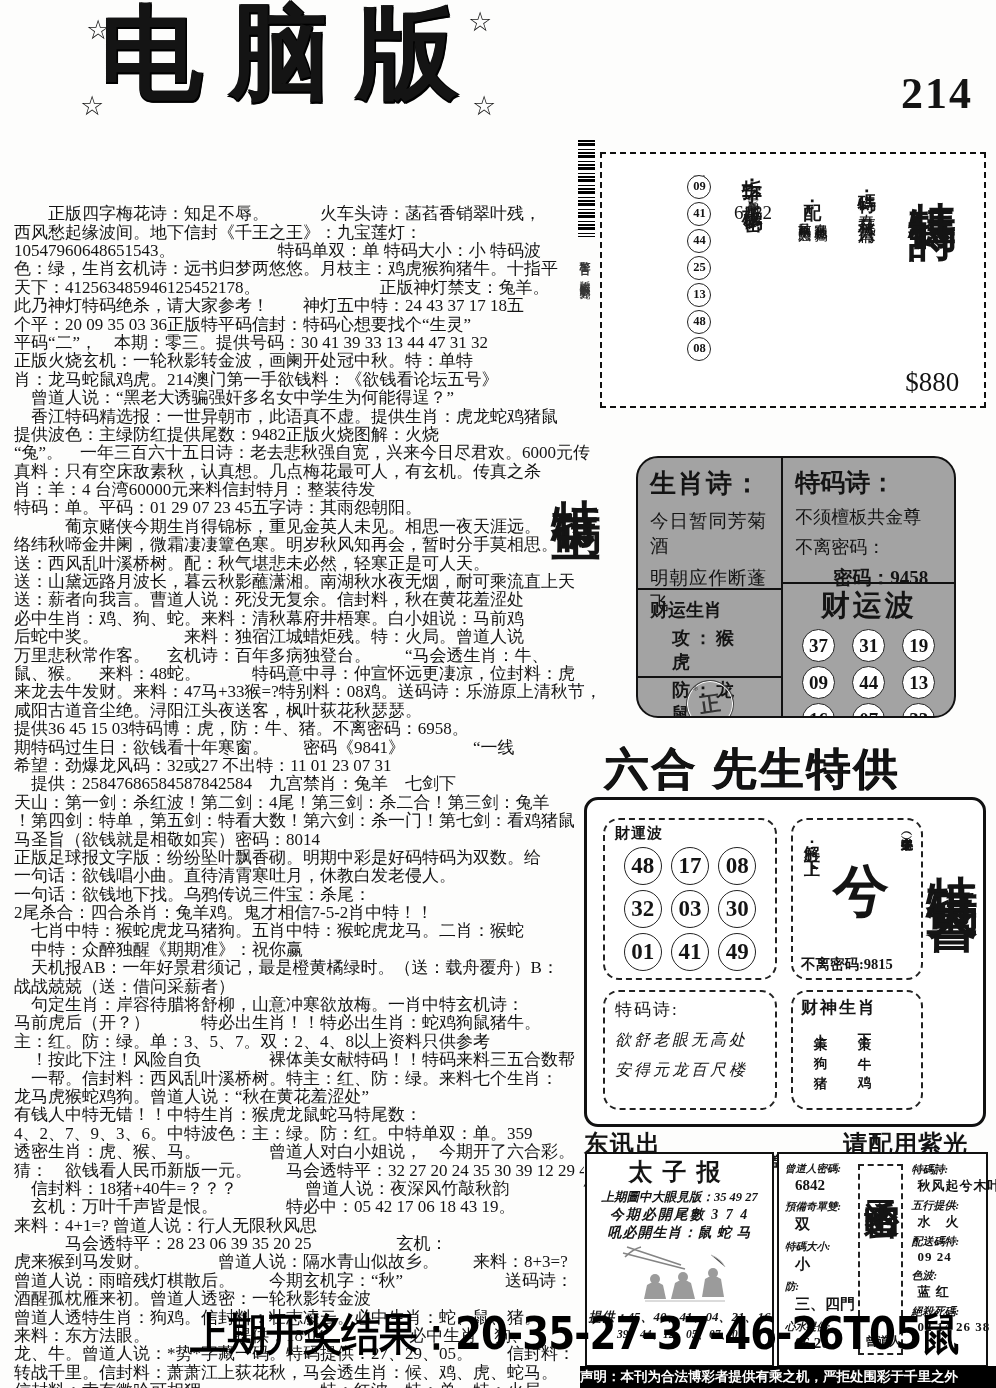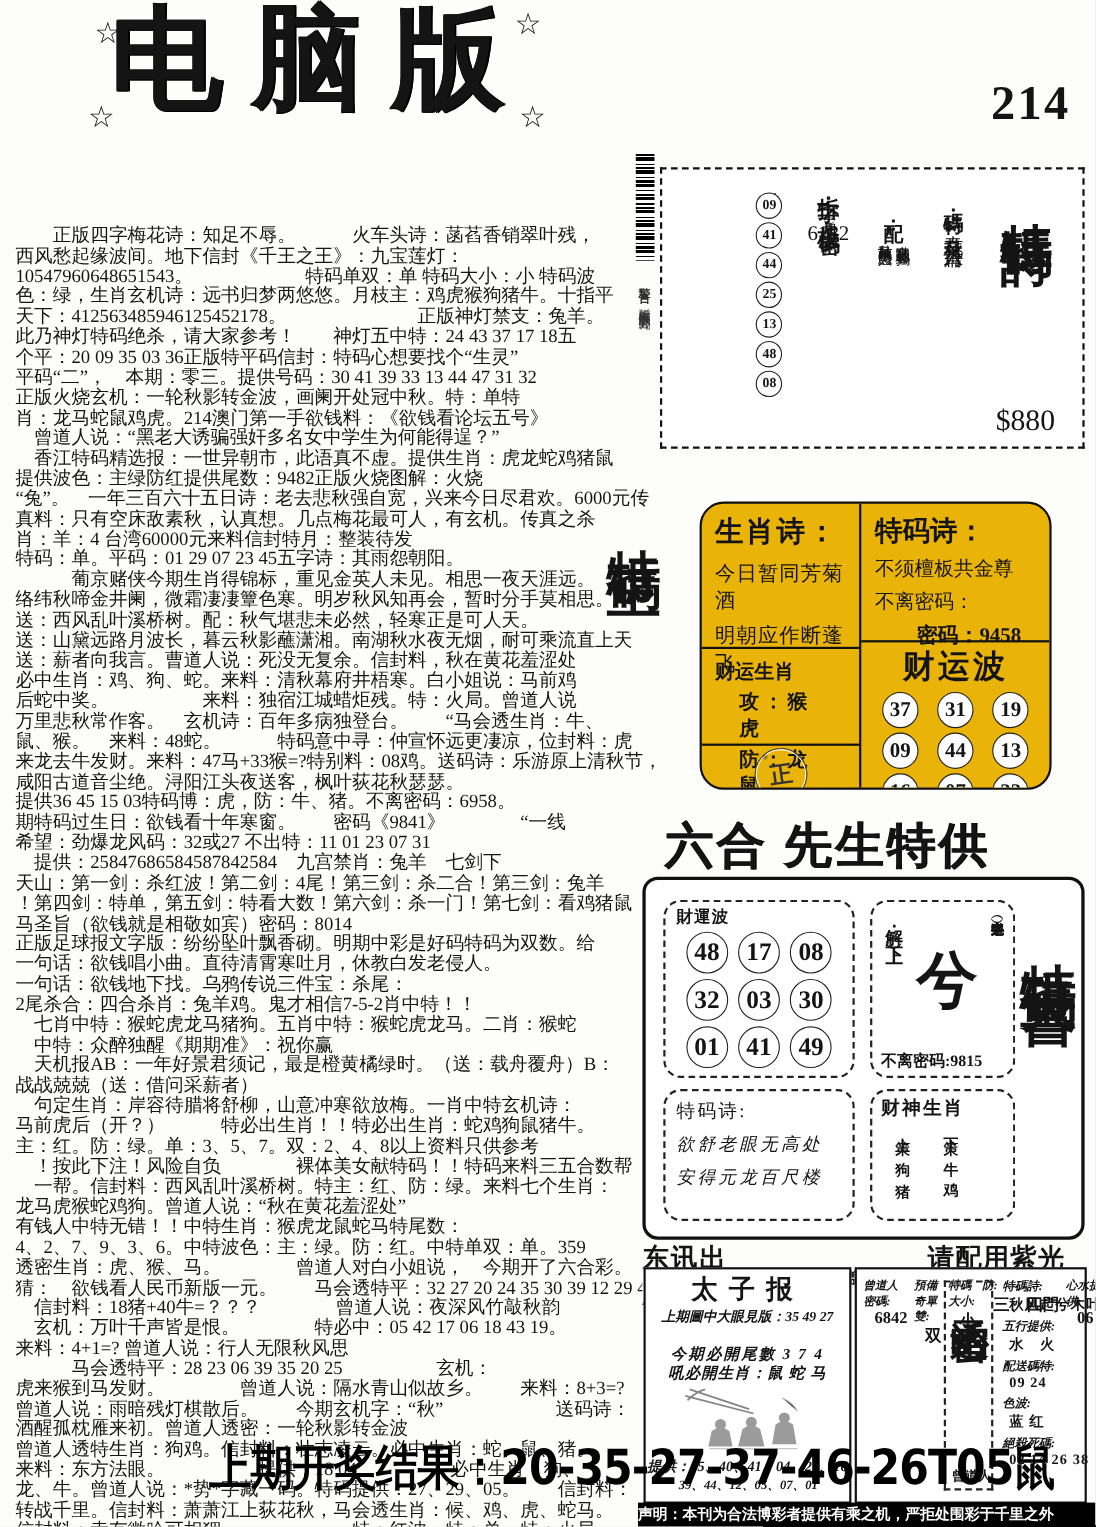--- a/index.html
+++ b/index.html
@@ -43,21 +43,21 @@
   .tm-label{font-size:18px;font-weight:bold;}
   .tm-text{font-size:18px;margin-top:2px;letter-spacing:2px;}
   .big-col{width:92px;justify-content:space-between;}
   .big-title{font-size:47px;font-weight:bold;letter-spacing:6px;line-height:1.05;}
   .price{font-size:27px;writing-mode:horizontal-tb;margin-top:2px;}
   
   .temawang{position:absolute;left:552px;top:460px;z-index:2;font-size:49px;font-weight:900;
       letter-spacing:10px;line-height:1;}
   
   .zodiac-box{position:absolute;left:636px;top:456px;width:320px;height:262px;z-index:3;
-      border:2.5px solid #111;border-radius:22px;background:#eab308;box-sizing:border-box;
+      border:2.5px solid #111;border-radius:22px;background:#a3a3a3;box-sizing:border-box;
       display:grid;grid-template-columns:46% 54%;overflow:hidden;}
   .zb-left{border-right:2px solid #111;display:flex;flex-direction:column;}
   .zb-cell{padding:8px 6px 4px 12px;}
   .sx-title{font-size:26px;font-weight:900;letter-spacing:2px;}
   .sx-line{font-size:18.5px;margin-top:7px;letter-spacing:1px;}
   .hline{border-top:2px solid #111;}
   .cysx-title{font-size:18px;font-weight:bold;}
   .gf-line{font-size:18px;font-weight:bold;margin:4px 0 0 22px;letter-spacing:4px;}
   .stamp-area{display:flex;flex-direction:column;align-items:center;padding:2px 0 2px;}
   .stamp{width:46px;height:46px;border:1.5px solid #444;border-radius:50%;display:flex;
@@ -98,29 +98,29 @@
   .pub-row{position:absolute;left:584px;top:1128px;width:404px;z-index:3;display:flex;
       align-items:flex-end;background:#fdfdfc;}
   .pub-name{font-size:24px;font-weight:bold;letter-spacing:2px;}
   .pub-note{font-size:14px;font-weight:bold;margin:0 10px 3px 14px;}
   .pub-uv{font-size:24px;font-weight:bold;letter-spacing:1px;}
   
   .taizibao{position:absolute;left:585px;top:1152px;width:189px;height:215px;z-index:3;
       border:2px solid #111;background:#fff;box-sizing:border-box;text-align:center;overflow:hidden;}
   .tzb-title{font-size:24px;font-weight:bold;letter-spacing:10px;margin-top:2px;}
   .tzb-l1{font-size:12.5px;font-weight:bold;font-style:italic;margin-top:1px;white-space:nowrap;}
-  .tzb-l2{font-size:14px;font-weight:bold;font-style:italic;letter-spacing:2px;margin-top:16px;}
+  .tzb-l2{font-size:14px;font-weight:bold;font-style:italic;letter-spacing:2px;}
   .tzb-l3{font-size:14px;font-weight:bold;font-style:italic;letter-spacing:1px;}
   .tzb-art{margin:1px auto 0;display:block;}
   .tzb-tigong{font-size:13px;font-weight:bold;font-style:italic;white-space:nowrap;margin-top:1px;}
   .tzb-t2{font-size:11.5px;font-style:italic;font-weight:bold;margin:1px 0 0 30px;text-align:left;}
   
   .toumihan{position:absolute;left:777px;top:1152px;width:211px;height:215px;z-index:3;
       border:2px solid #111;background:#fff;box-sizing:border-box;display:flex;padding:8px 5px 4px 6px;}
-  .tmh-left{width:70px;display:flex;flex-direction:row;gap:6px;}
+  .tmh-left{width:70px;display:flex;flex-direction:column;gap:6px;}
   .kv .k{font-size:10.5px;font-weight:bold;font-style:italic;display:block;}
   .kv .val{font-size:15px;font-weight:bold;display:block;margin:1px 0 0 10px;white-space:nowrap;}
   .tmh-seal{width:62px;border:2px dashed #222;margin:2px 3px 6px;display:flex;flex-direction:column;
       align-items:flex-end;justify-content:space-between;padding:6px 0 3px;}
   .seal-title{font-size:36px;font-weight:900;line-height:1.15;}
   .seal-sub{font-size:12px;font-weight:bold;}
   .tmh-right{flex:1;display:flex;flex-direction:column;gap:2px;padding-left:5px;}
   .kv2 .k{font-size:11px;font-weight:bold;font-style:italic;display:block;white-space:nowrap;}
   .kv2 .val{font-size:13px;font-weight:bold;display:block;margin:0 0 1px 6px;white-space:nowrap;letter-spacing:1px;}
   

